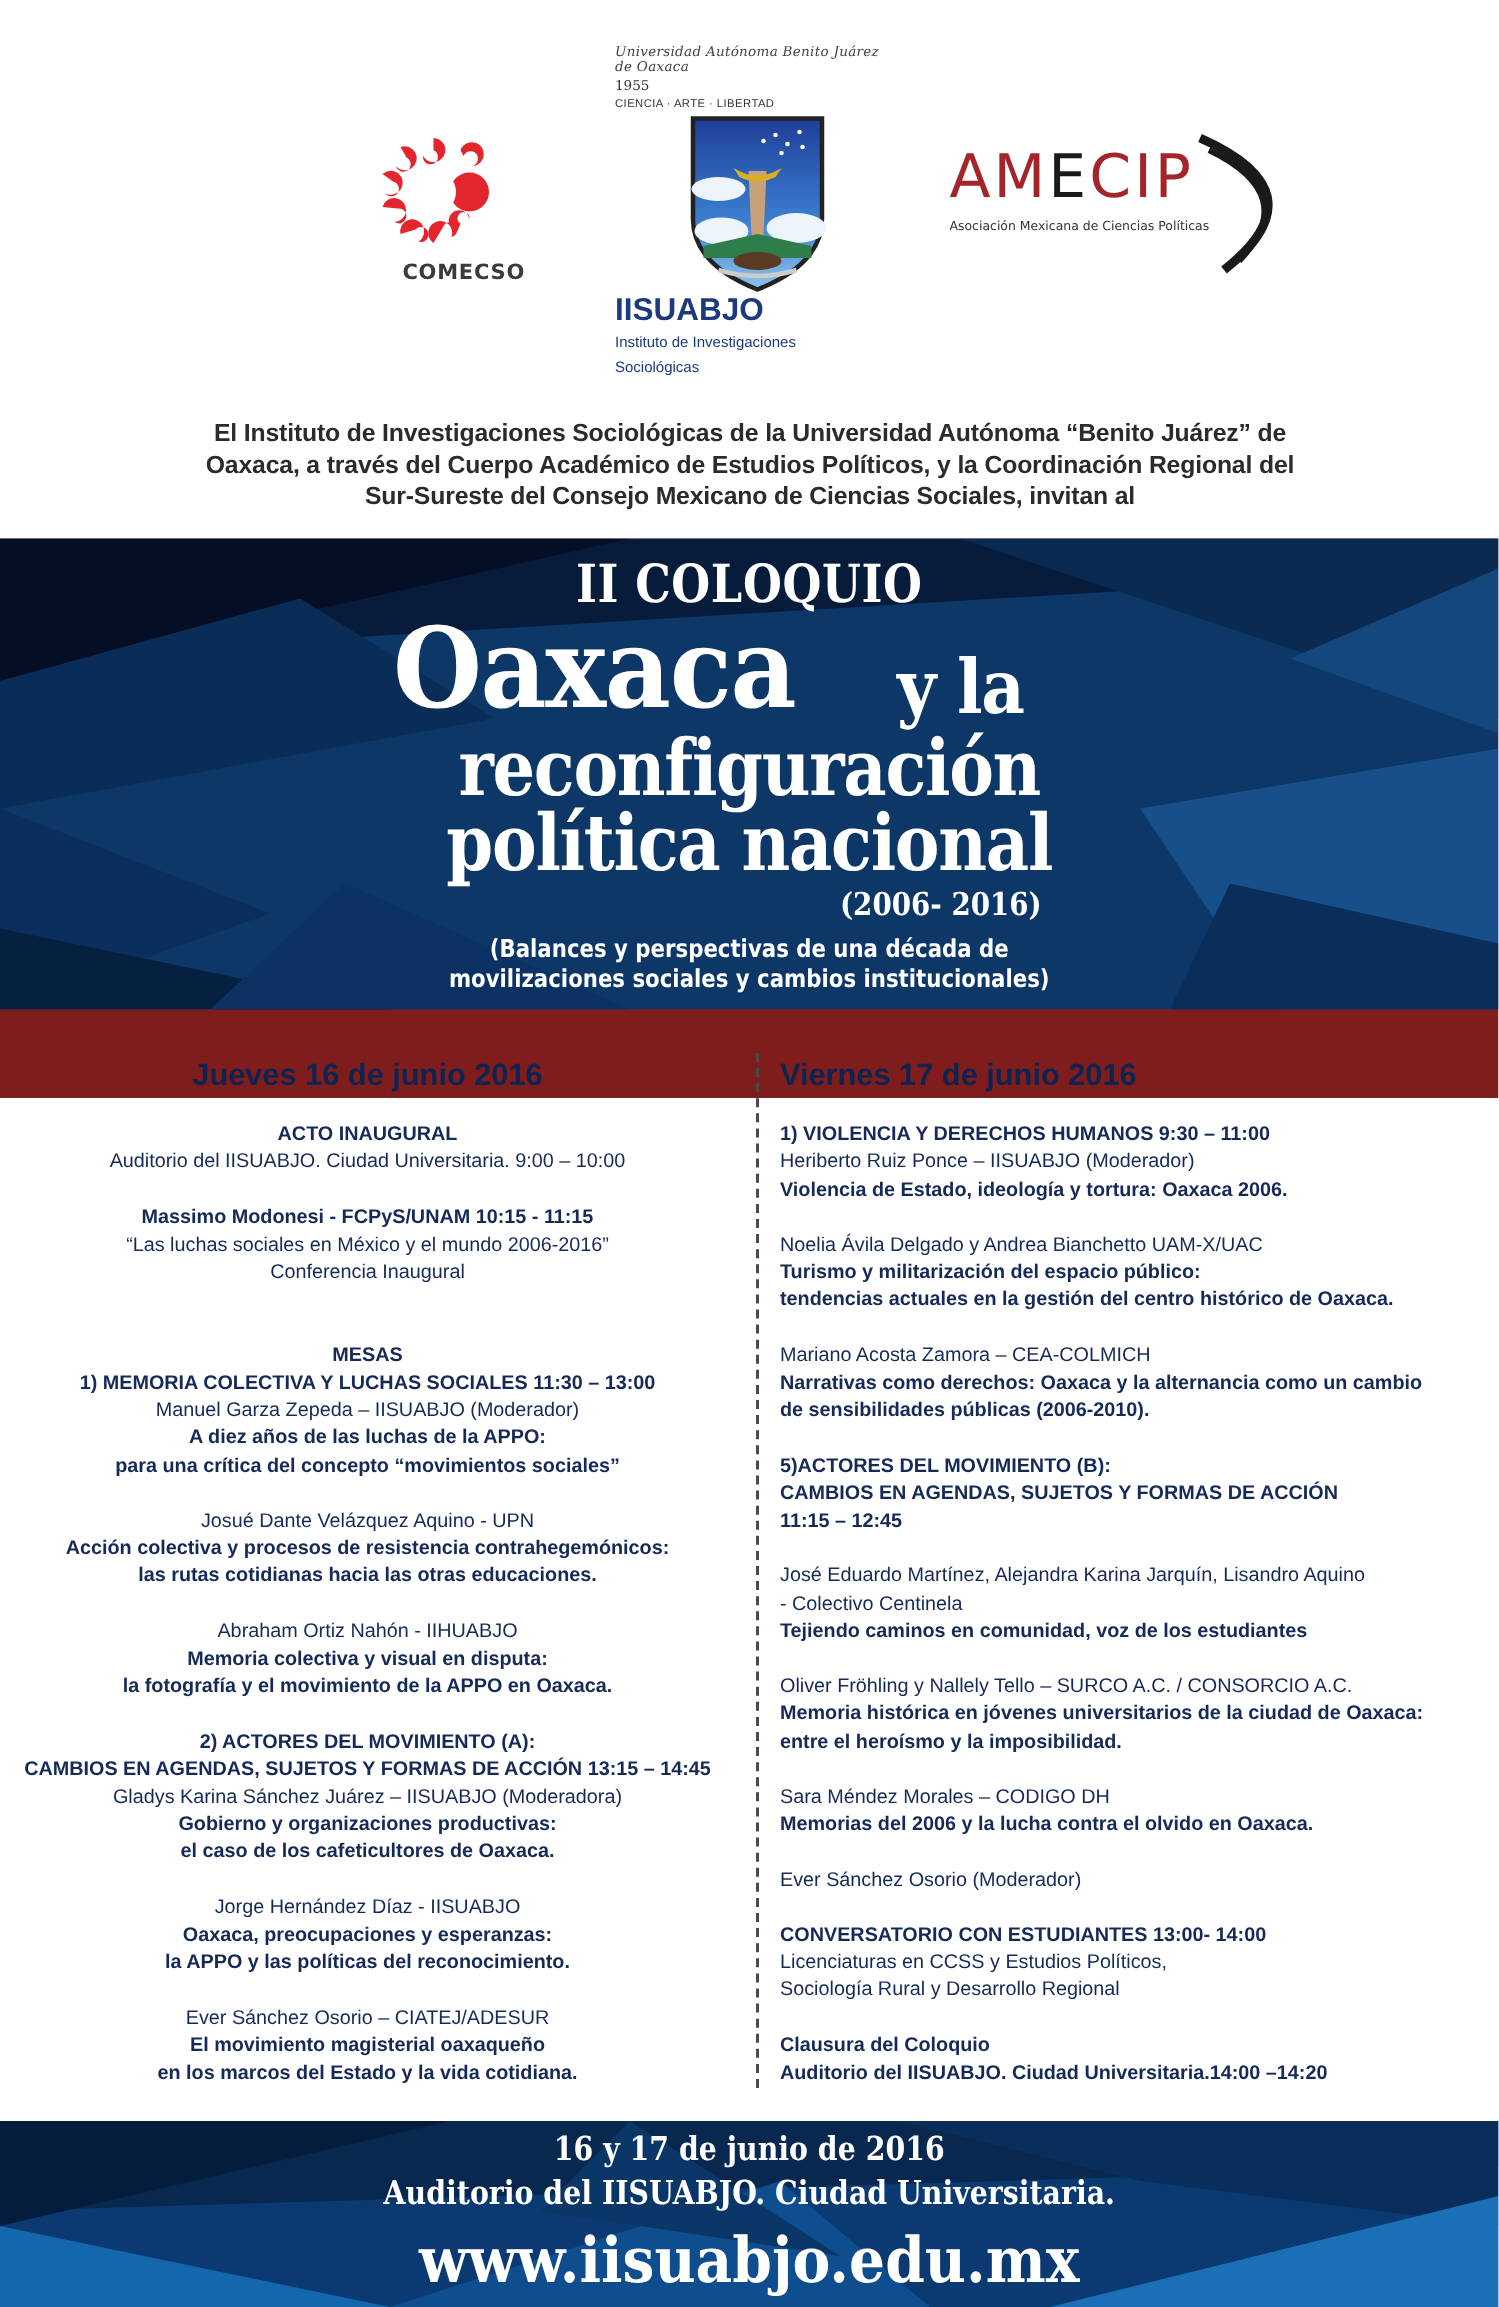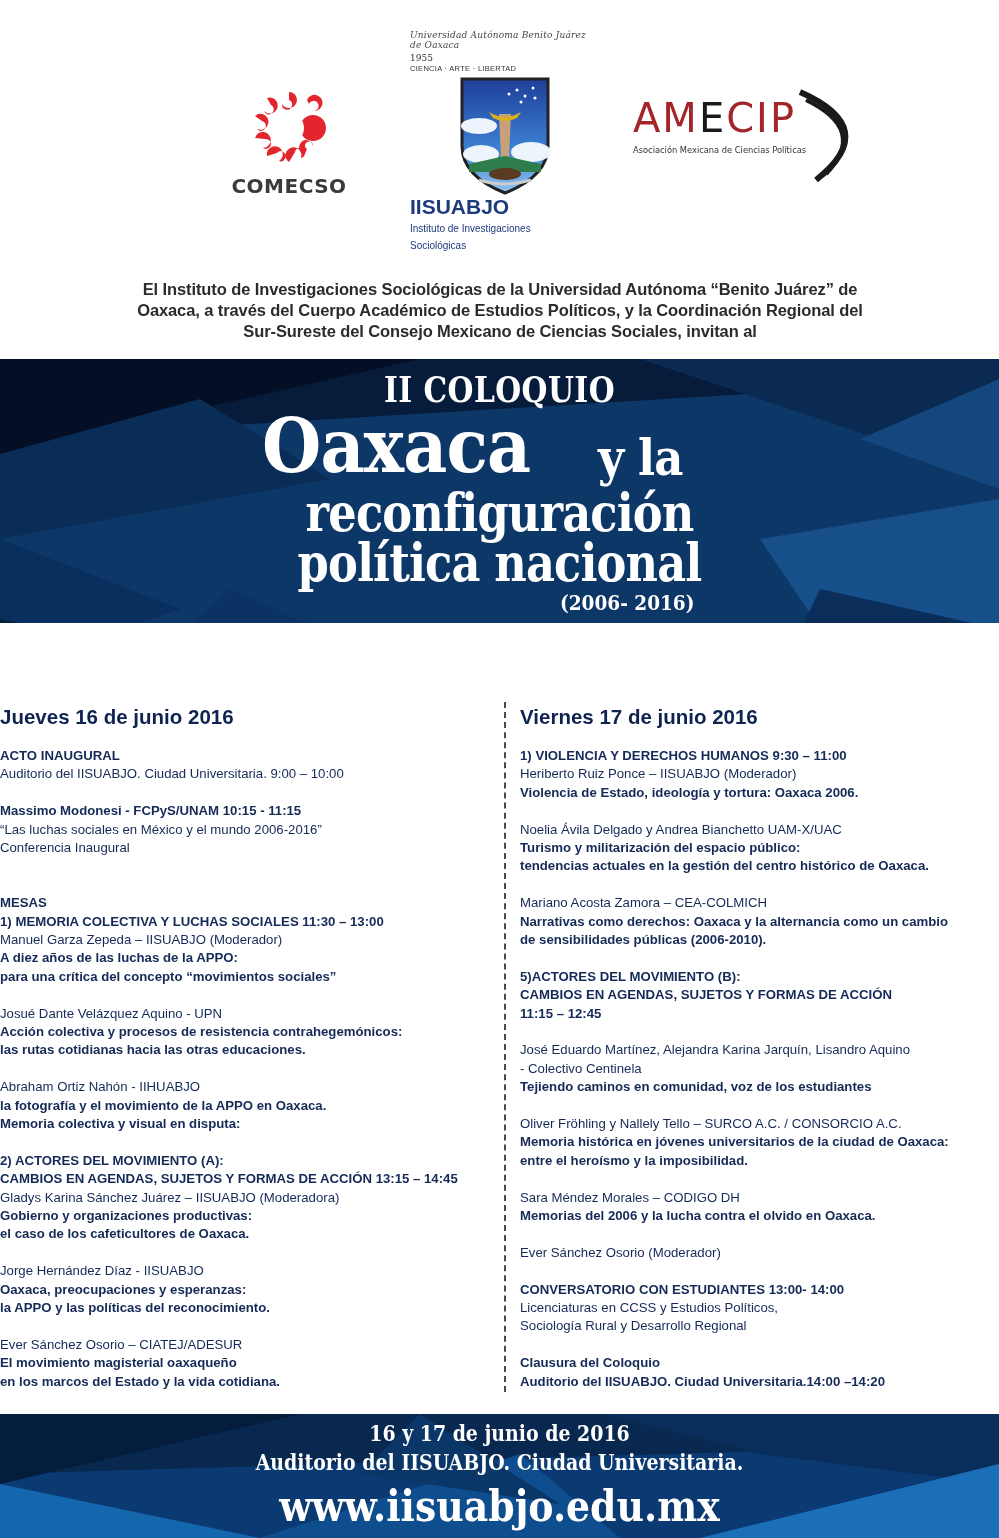--- a/index.html
+++ b/index.html
@@ -2,54 +2,54 @@
 <html><head>
 <meta charset="utf-8">
 <style>
   * { margin: 0; padding: 0; box-sizing: border-box; }
   html, body { width: 999px; height: 1538px; background: #ffffff; overflow: hidden; }
   body { position: relative; font-family: "Liberation Sans", sans-serif; color: #13264f; }
 
   
   .logo-comecso { position: absolute; left: 228px; top: 86px; width: 122px; text-align: center; }
   .logo-comecso svg { display: block; margin: 0 auto; }
-  .comecso-text { font-family: "DejaVu Sans", sans-serif; font-weight: bold; font-size: 20px; color: #3b3b3b; letter-spacing: 0.5px; margin-top: 4px; }
+  .comecso-text { font-family: "DejaVu Sans", sans-serif; font-weight: bold; font-size: 14px; color: #3b3b3b; letter-spacing: 0.5px; margin-top: 4px; text-align: right; }
 
   .logo-uabjo { position: absolute; left: 410px; top: 30px; width: 190px; }
   .uabjo-arc { font-family: "DejaVu Serif", serif; font-style: italic; font-size: 9px; color: #444; letter-spacing: 0.2px; }
   .uabjo-year { font-family: "DejaVu Serif", serif; font-size: 9px; color: #333; margin-top: 3px; }
   .uabjo-motto { font-family: "Liberation Sans", sans-serif; font-size: 7.5px; color: #333; margin-top: 1px; letter-spacing: 0.3px; }
   .uabjo-shield { display: block; margin: 3px auto 0; }
   .iisuabjo-name { font-family: "Liberation Sans", sans-serif; font-weight: bold; font-size: 21px; color: #1d3a7c; margin-top: 0; line-height: 1; }
   .iisuabjo-sub { font-family: "Liberation Sans", sans-serif; font-size: 10px; color: #1d3a7c; line-height: 17px; margin-top: 3px; }
 
   .logo-amecip { position: absolute; left: 630px; top: 88px; width: 250px; height: 100px; }
   .amecip-text { position: absolute; left: 3px; top: 10px; font-family: "DejaVu Sans", sans-serif; font-size: 40px; letter-spacing: 2px; line-height: 1; }
   .amecip-text .red { color: #a3252a; }
   .amecip-text .blk { color: #1a1a1a; }
   .amecip-sub { position: absolute; left: 3px; top: 57px; font-family: "DejaVu Sans", sans-serif; font-size: 8.3px; color: #333; white-space: nowrap; }
   .amecip-arcs { position: absolute; left: 0; top: 0; }
 
   
   .intro { position: absolute; left: 60px; top: 279px; width: 880px; text-align: center; font-family: "Liberation Sans", sans-serif; font-weight: bold; font-size: 16.5px; line-height: 21px; color: #2b2b2b; letter-spacing: -0.1px; }
 
   
-  .banner { position: absolute; left: 0; top: 359px; width: 999px; height: 264px; overflow: hidden; background: #c2410c; }
+  .banner { position: absolute; left: 0; top: 359px; width: 999px; height: 373px; overflow: hidden; background: #7f1d1d; }
   .banner .facets, .footer .facets { position: absolute; left: 0; top: 0; }
   .banner-content { position: absolute; left: 0; top: 0; width: 999px; height: 314px; color: #fff; text-align: center; }
   .t-coloquio { position: absolute; left: 0; width: 999px; top: 10px; font-family: "DejaVu Serif", serif; font-weight: bold; font-size: 35px; letter-spacing: 0.5px; transform: scaleX(0.85); }
   .t-oaxaca { position: absolute; left: 262px; top: 50px; font-family: "DejaVu Serif", serif; font-weight: bold; font-size: 74px; line-height: 1; letter-spacing: -1px; transform: scaleX(0.92); transform-origin: left top; }
   .t-ylas { position: absolute; left: 598px; top: 74px; font-family: "DejaVu Serif", serif; font-weight: bold; font-size: 50px; line-height: 1; letter-spacing: -1px; transform: scaleX(0.9); transform-origin: left top; }
   .t-reconf { position: absolute; left: 0; width: 999px; top: 128px; font-family: "DejaVu Serif", serif; font-weight: bold; font-size: 52px; line-height: 1; letter-spacing: -1px; transform: scaleX(0.86); }
   .t-politica { position: absolute; left: 0; width: 999px; top: 178px; font-family: "DejaVu Serif", serif; font-weight: bold; font-size: 52px; line-height: 1; letter-spacing: -1px; transform: scaleX(0.86); }
   .t-years { position: absolute; left: 560px; top: 233px; font-family: "DejaVu Serif", serif; font-weight: bold; font-size: 21px; line-height: 1; transform: scaleX(0.88); transform-origin: left top; }
   .t-sub { position: absolute; left: 0; width: 999px; top: 264px; font-family: "DejaVu Sans", sans-serif; font-weight: bold; font-size: 16.5px; line-height: 20px; transform: scaleX(0.86); }
 
   
-  .col-left { position: absolute; left: 0; top: 703px; width: 490px; text-align: left; font-family: "Liberation Sans", sans-serif; font-size: 13.2px; line-height: 18.4px; color: #152a57; }
+  .col-left { position: absolute; left: 0; top: 703px; width: 490px; text-align: center; font-family: "Liberation Sans", sans-serif; font-size: 13.2px; line-height: 18.4px; color: #152a57; }
   .col-right { position: absolute; left: 520px; top: 703px; width: 470px; text-align: left; font-family: "Liberation Sans", sans-serif; font-size: 13.2px; line-height: 18.4px; color: #152a57; }
   .day { font-weight: bold; font-size: 20.5px; line-height: 28px; margin-bottom: 16px; color: #0f2350; white-space: nowrap; }
   .line { white-space: nowrap; }
   .b { font-weight: bold; }
   .gap { height: 18.4px; }
   .divider { position: absolute; left: 504px; top: 702px; width: 0; height: 690px; border-left: 2px dashed #4a4a4a; }
 
   
   .footer { position: absolute; left: 0; top: 1414px; width: 999px; height: 124px; overflow: hidden; background: #1d4ed8; }
   .footer-content { position: absolute; left: 0; top: 0; width: 999px; height: 124px; text-align: center; color: #fff; }
@@ -173,22 +173,22 @@
       <div class="line b">1) MEMORIA COLECTIVA Y LUCHAS SOCIALES 11:30 – 13:00</div>
       <div class="line">Manuel Garza Zepeda – IISUABJO (Moderador)</div>
       <div class="line b">A diez años de las luchas de la APPO:</div>
       <div class="line b">para una crítica del concepto “movimientos sociales”</div>
       <div class="gap"></div>
       <div class="line">Josué Dante Velázquez Aquino - UPN</div>
       <div class="line b">Acción colectiva y procesos de resistencia contrahegemónicos:</div>
       <div class="line b">las rutas cotidianas hacia las otras educaciones.</div>
       <div class="gap"></div>
       <div class="line">Abraham Ortiz Nahón - IIHUABJO</div>
+      <div class="line b">Memoria colectiva y visual en disputa:</div>
       <div class="line b">la fotografía y el movimiento de la APPO en Oaxaca.</div>
-      <div class="line b">Memoria colectiva y visual en disputa:</div>
       <div class="gap"></div>
       <div class="line b">2) ACTORES DEL MOVIMIENTO (A):</div>
       <div class="line b">CAMBIOS EN AGENDAS, SUJETOS Y FORMAS DE ACCIÓN 13:15 – 14:45</div>
       <div class="line">Gladys Karina Sánchez Juárez – IISUABJO (Moderadora)</div>
       <div class="line b">Gobierno y organizaciones productivas:</div>
       <div class="line b">el caso de los cafeticultores de Oaxaca.</div>
       <div class="gap"></div>
       <div class="line">Jorge Hernández Díaz - IISUABJO</div>
       <div class="line b">Oaxaca, preocupaciones y esperanzas:</div>
       <div class="line b">la APPO y las políticas del reconocimiento.</div>

